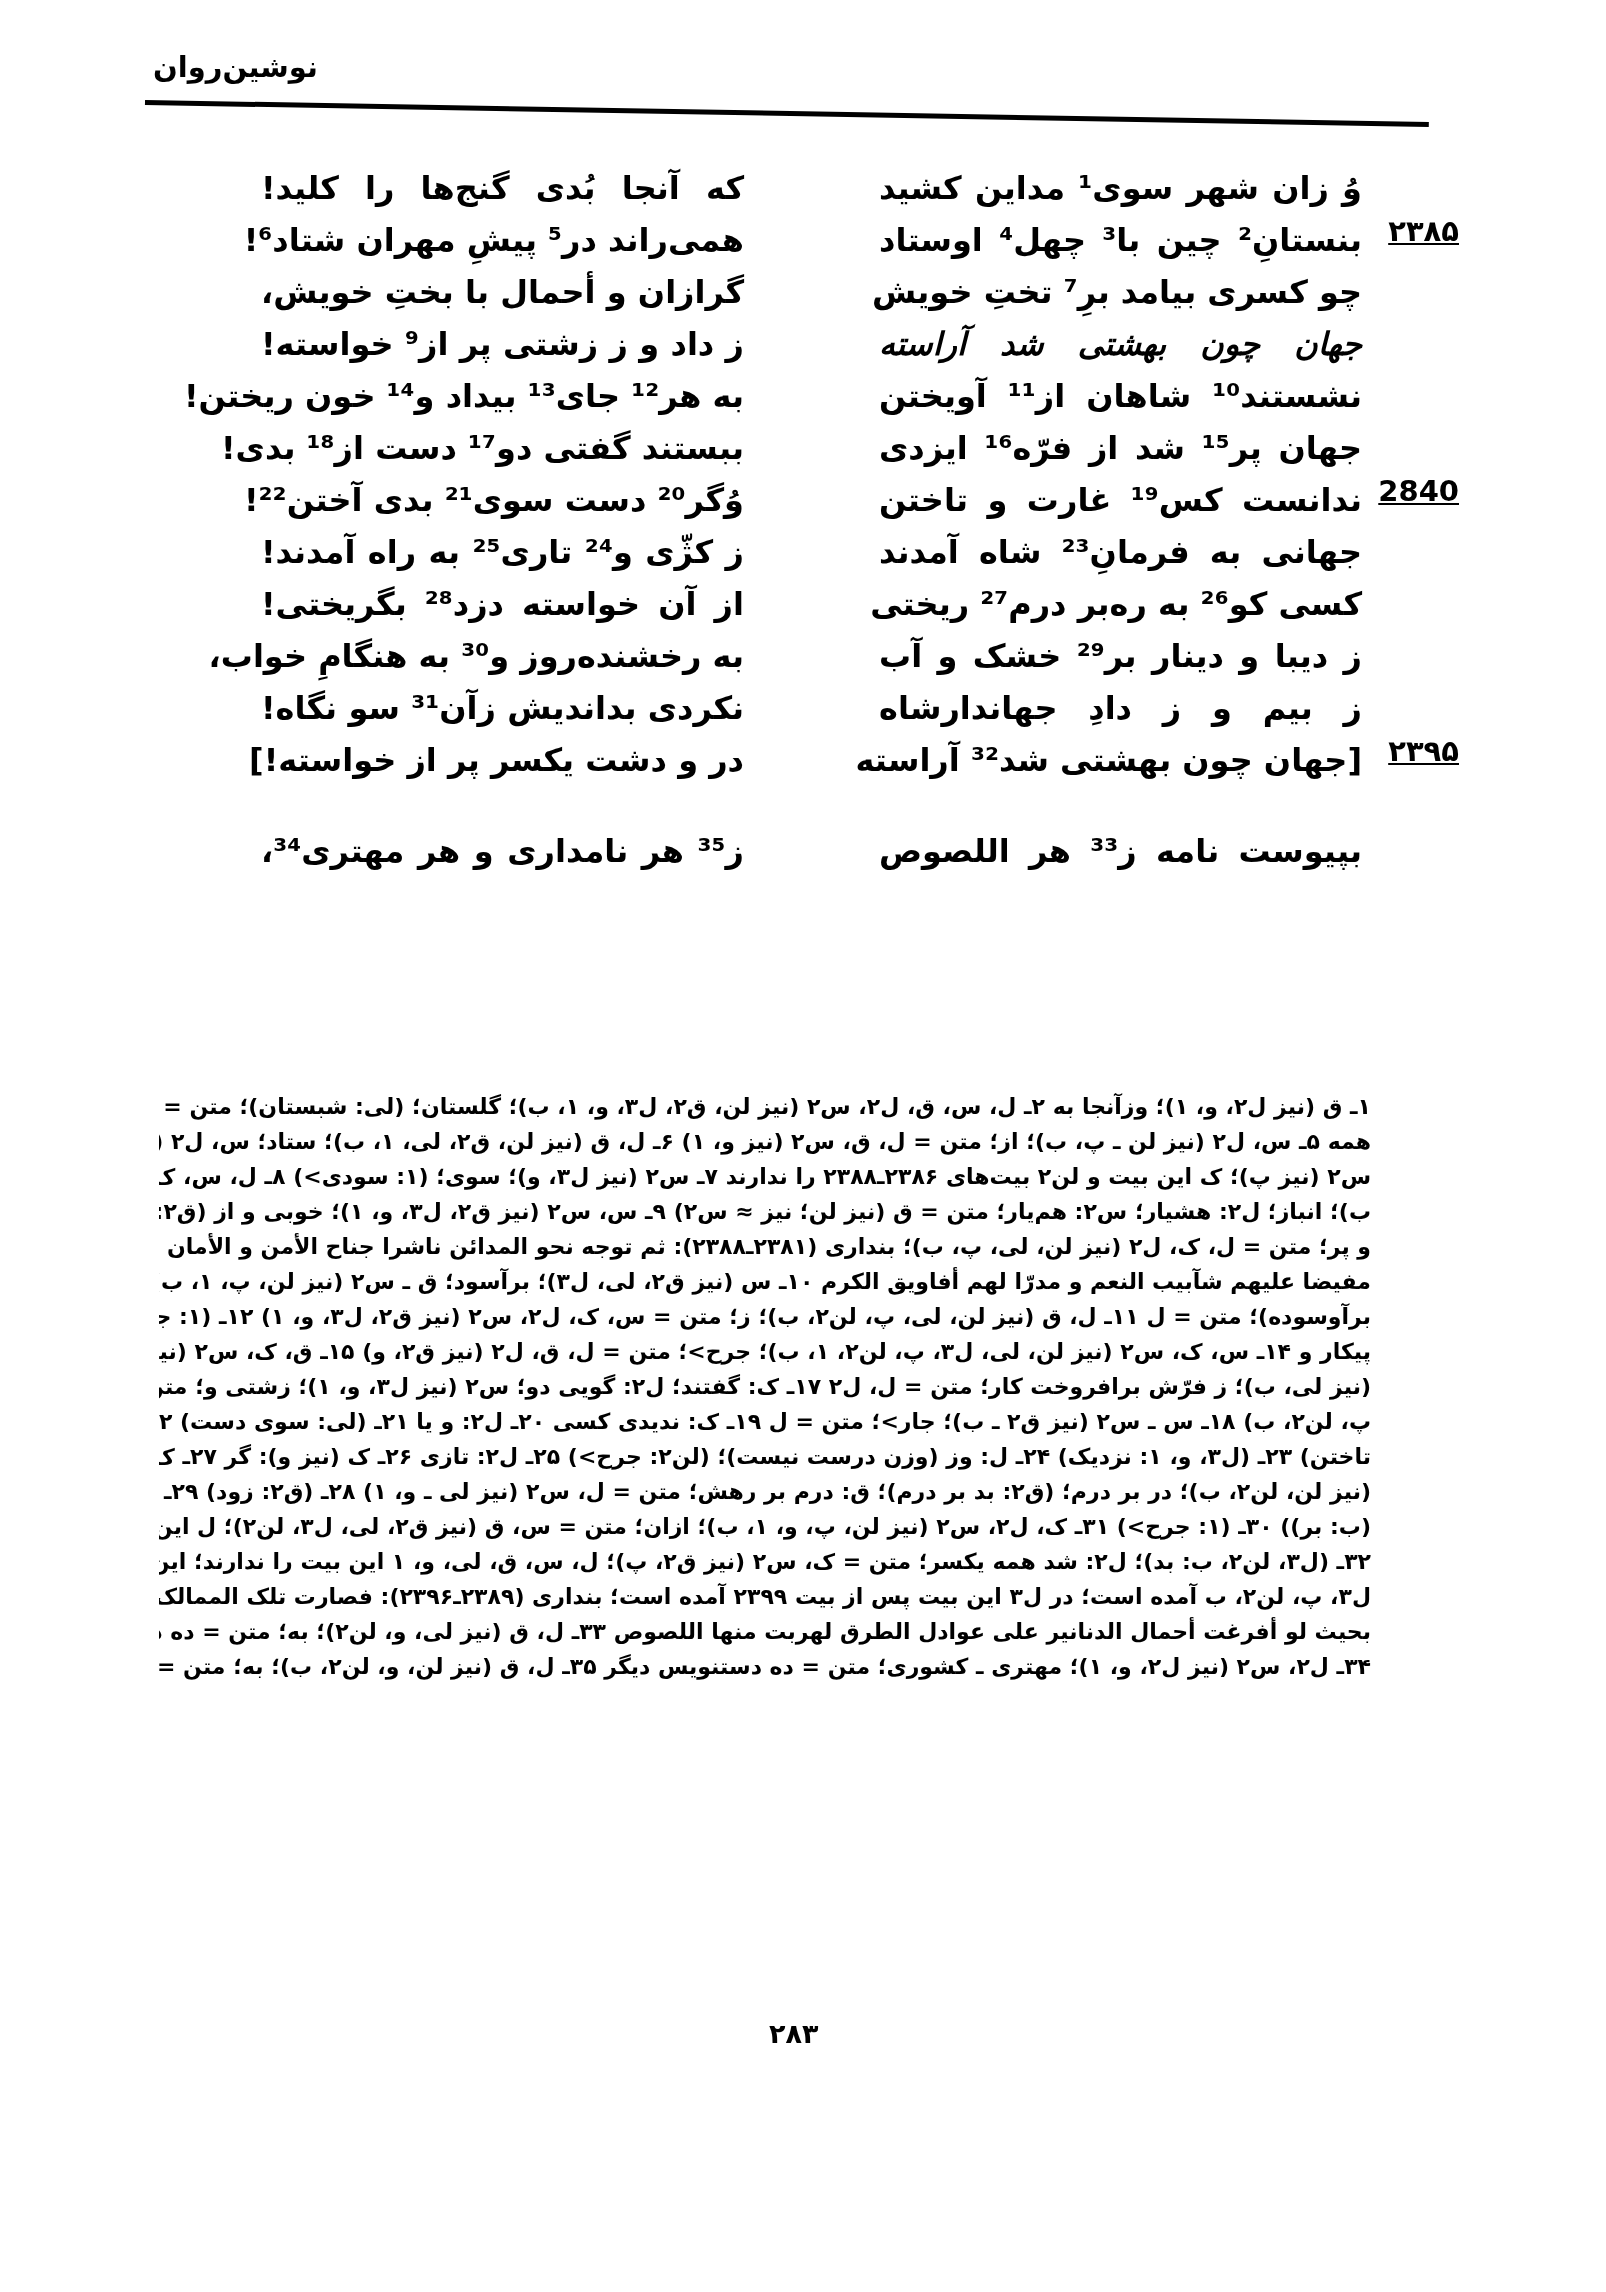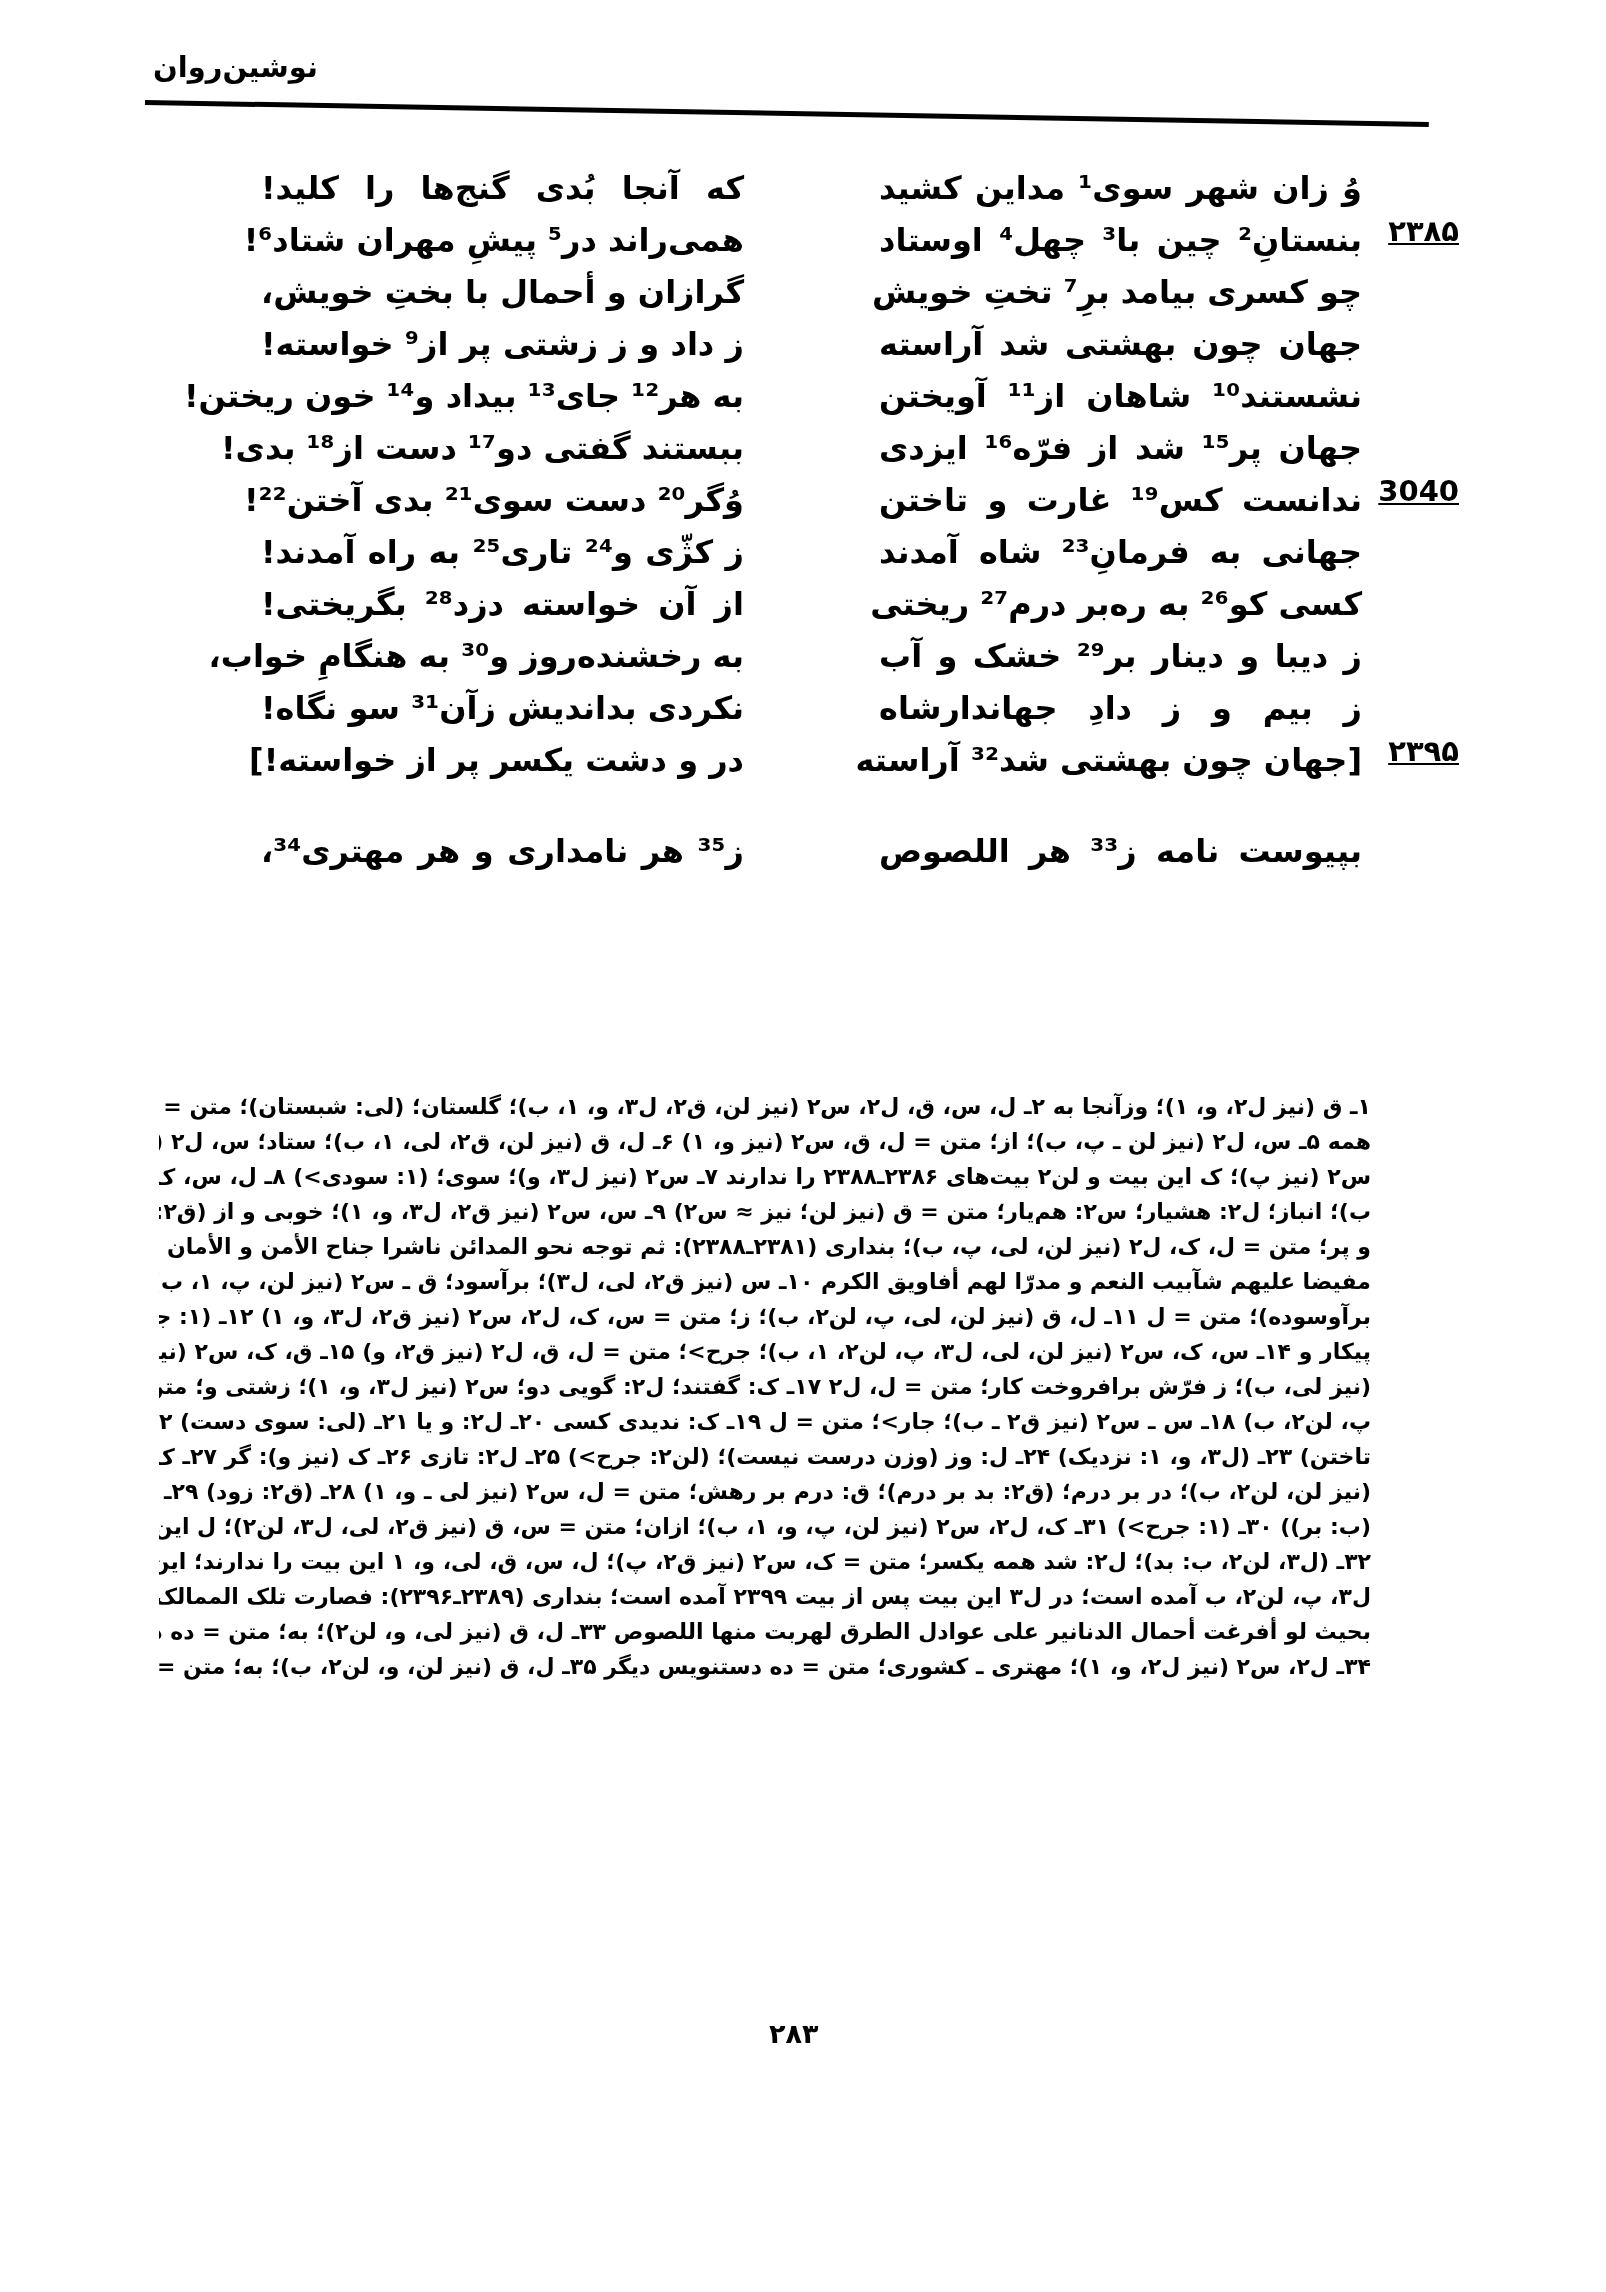--- a/index.html
+++ b/index.html
@@ -65,37 +65,37 @@
       <div class="hemistich">همی‌راند در⁵ پیشِ مهران شتاد⁶!</div>
     </div>
     <div class="verse-row">
       <div style="position: relative;">
         <div class="hemistich">چو کسری بیامد برِ⁷ تختِ خویش</div>
         <span class="verse-num"></span>
       </div>
       <div class="hemistich">گرازان و أحمال با بختِ خویش،</div>
     </div>
     <div class="verse-row">
-      <div style="position: relative;">
+      <div style="position: relative; font-style: italic;">
         <div class="hemistich">جهان چون بهشتی شد آراسته</div>
         <span class="verse-num"></span>
       </div>
       <div class="hemistich">ز داد و ز زشتی پر از⁹ خواسته!</div>
     </div>
     <div class="verse-row">
       <div style="position: relative;">
         <div class="hemistich">نشستند¹⁰ شاهان از¹¹ آویختن</div>
         <span class="verse-num"></span>
       </div>
       <div class="hemistich">به هر¹² جای¹³ بیداد و¹⁴ خون ریختن!</div>
     </div>
     <div class="verse-row">
       <div style="position: relative;">
         <div class="hemistich">جهان پر¹⁵ شد از فرّه¹⁶ ایزدی</div>
-        <span class="verse-num">3040</span>
+        <span class="verse-num">2840</span>
       </div>
       <div class="hemistich">ببستند گفتی دو¹⁷ دست از¹⁸ بدی!</div>
     </div>
     <div class="verse-row">
       <div style="position: relative;">
         <div class="hemistich">ندانست کس¹⁹ غارت و تاختن</div>
         <span class="verse-num"></span>
       </div>
       <div class="hemistich">وُگر²⁰ دست سوی²¹ بدی آختن²²!</div>
     </div>

